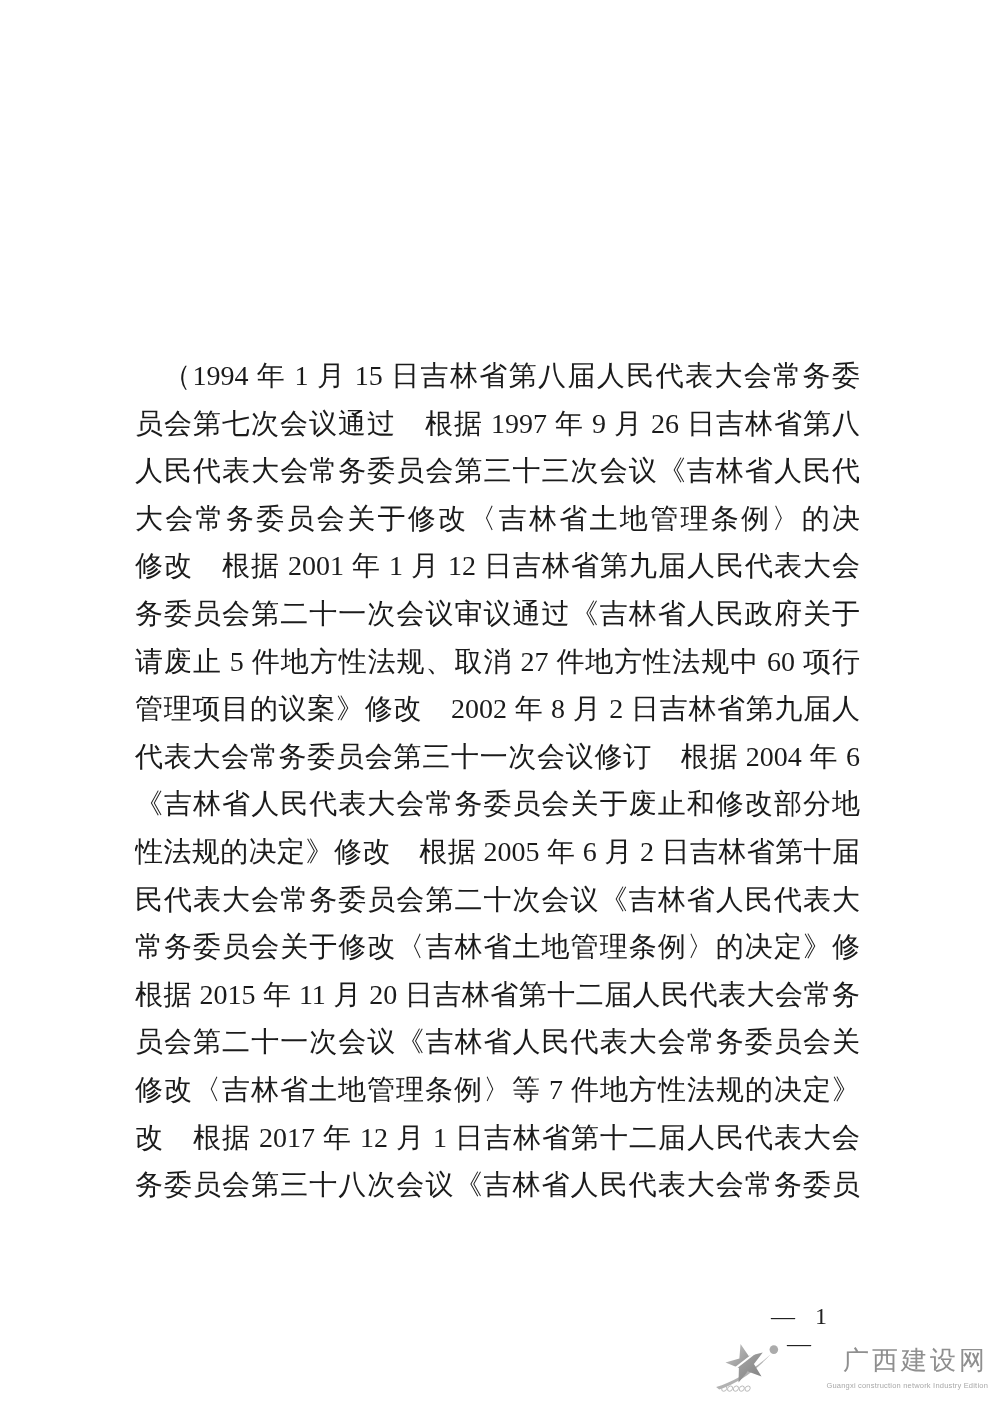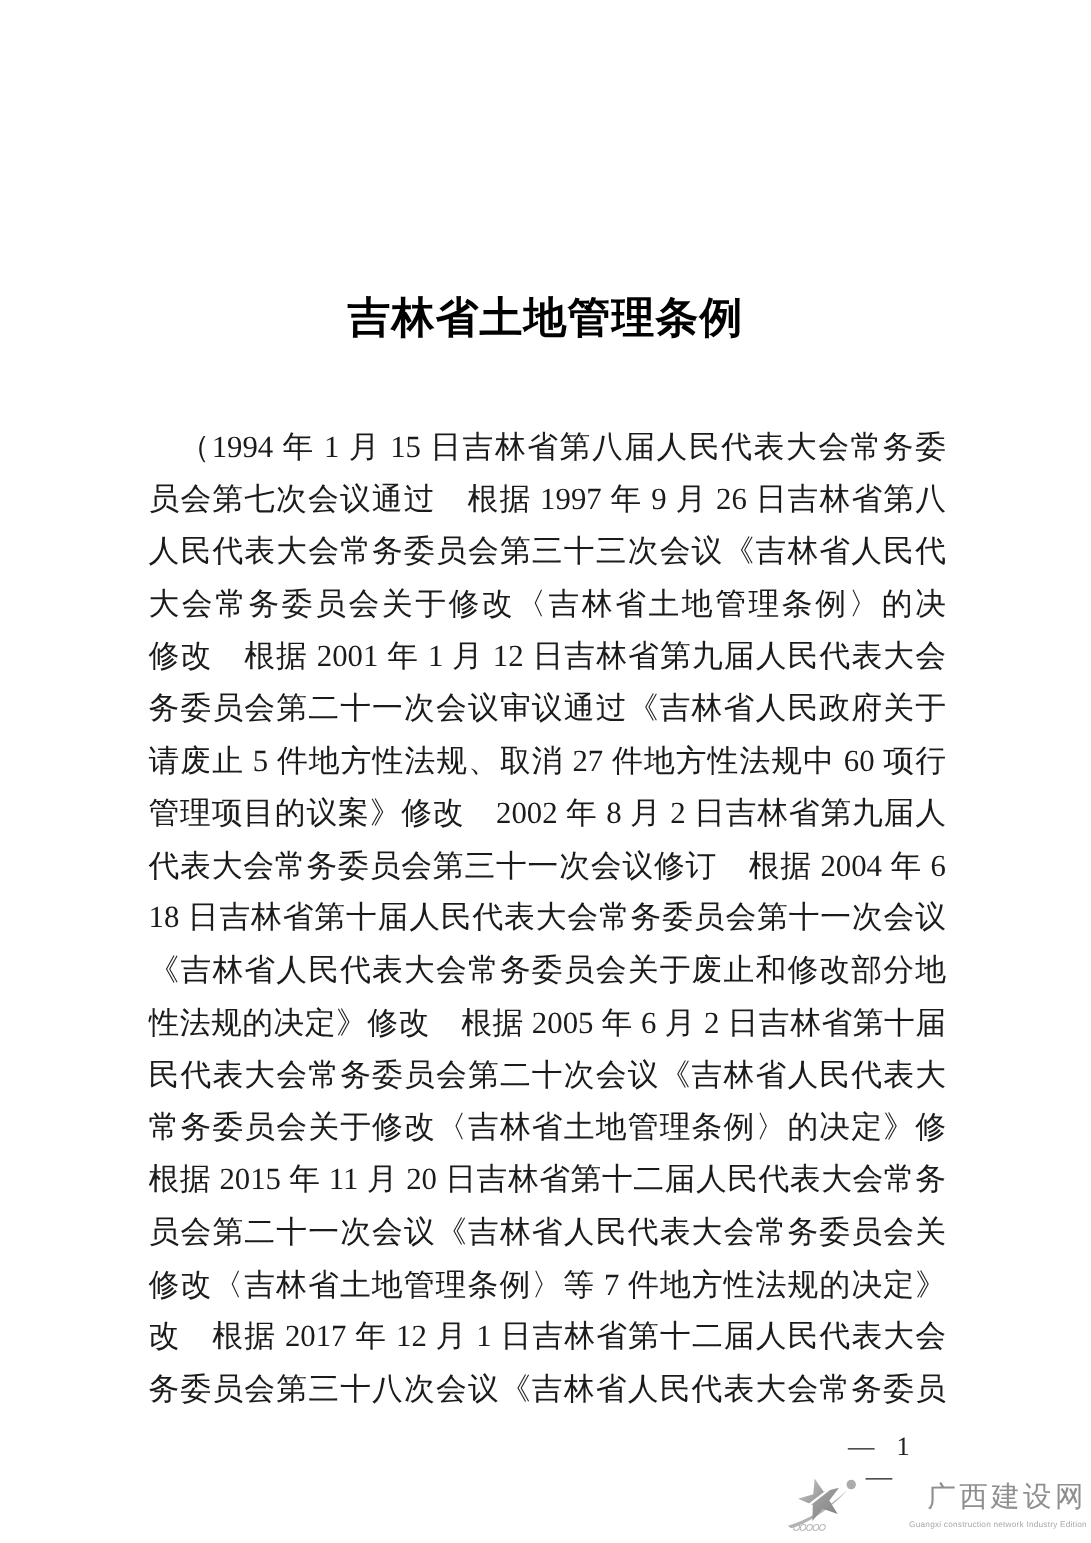--- a/index.html
+++ b/index.html
@@ -27,21 +27,20 @@
     color: #000000;
   }
   .paragraph {
     position: absolute;
     top: 352px;
     left: 135px;
     width: 725px;
     font-size: 28px;
     line-height: 47.6px;
     color: #1b1b1b;
-    margin-top: 31px;
   }
   .paragraph .line {
     text-align: justify;
     text-align-last: justify;
     height: 47.6px;
     overflow: hidden;
   }
   .paragraph .line:first-child {
     text-indent: 1em;
   }
@@ -84,33 +83,31 @@
     font-family: "Liberation Sans", sans-serif;
     white-space: nowrap;
     margin-left: 16px;
   }
 </style>
 </head>
 <body>
 
 <div class="page">
 
-  <h1 class="doc-title">吉林省土地管理条例</h1>
 
   <div class="paragraph">
       <div class="line">（1994 年 1 月 15 日吉林省第八届人民代表大会常务委</div>
       <div class="line">员会第七次会议通过　根据 1997 年 9 月 26 日吉林省第八届</div>
       <div class="line">人民代表大会常务委员会第三十三次会议《吉林省人民代表</div>
       <div class="line">大会常务委员会关于修改〈吉林省土地管理条例〉的决定》</div>
       <div class="line">修改　根据 2001 年 1 月 12 日吉林省第九届人民代表大会常</div>
       <div class="line">务委员会第二十一次会议审议通过《吉林省人民政府关于提</div>
       <div class="line">请废止 5 件地方性法规、取消 27 件地方性法规中 60 项行政</div>
       <div class="line">管理项目的议案》修改　2002 年 8 月 2 日吉林省第九届人民</div>
       <div class="line">代表大会常务委员会第三十一次会议修订　根据 2004 年 6 月</div>
-      <div class="line">18 日吉林省第十届人民代表大会常务委员会第十一次会议</div>
       <div class="line">《吉林省人民代表大会常务委员会关于废止和修改部分地方</div>
       <div class="line">性法规的决定》修改　根据 2005 年 6 月 2 日吉林省第十届人</div>
       <div class="line">民代表大会常务委员会第二十次会议《吉林省人民代表大会</div>
       <div class="line">常务委员会关于修改〈吉林省土地管理条例〉的决定》修改</div>
       <div class="line">根据 2015 年 11 月 20 日吉林省第十二届人民代表大会常务委</div>
       <div class="line">员会第二十一次会议《吉林省人民代表大会常务委员会关于</div>
       <div class="line">修改〈吉林省土地管理条例〉等 7 件地方性法规的决定》修</div>
       <div class="line">改　根据 2017 年 12 月 1 日吉林省第十二届人民代表大会常</div>
       <div class="line">务委员会第三十八次会议《吉林省人民代表大会常务委员会</div>
     </div>

